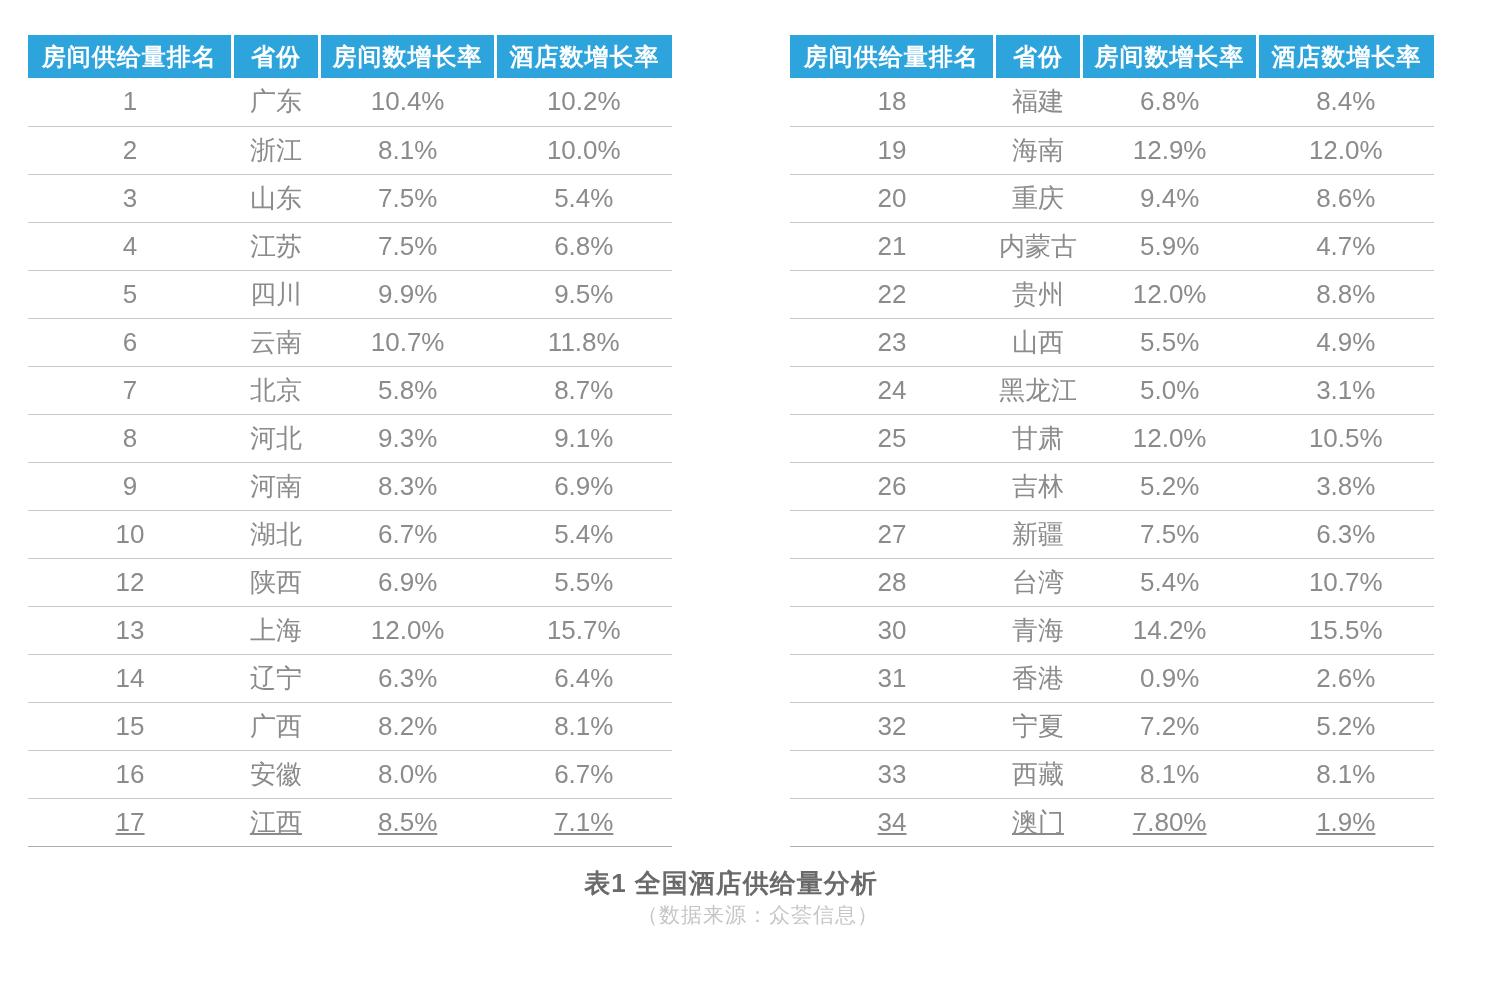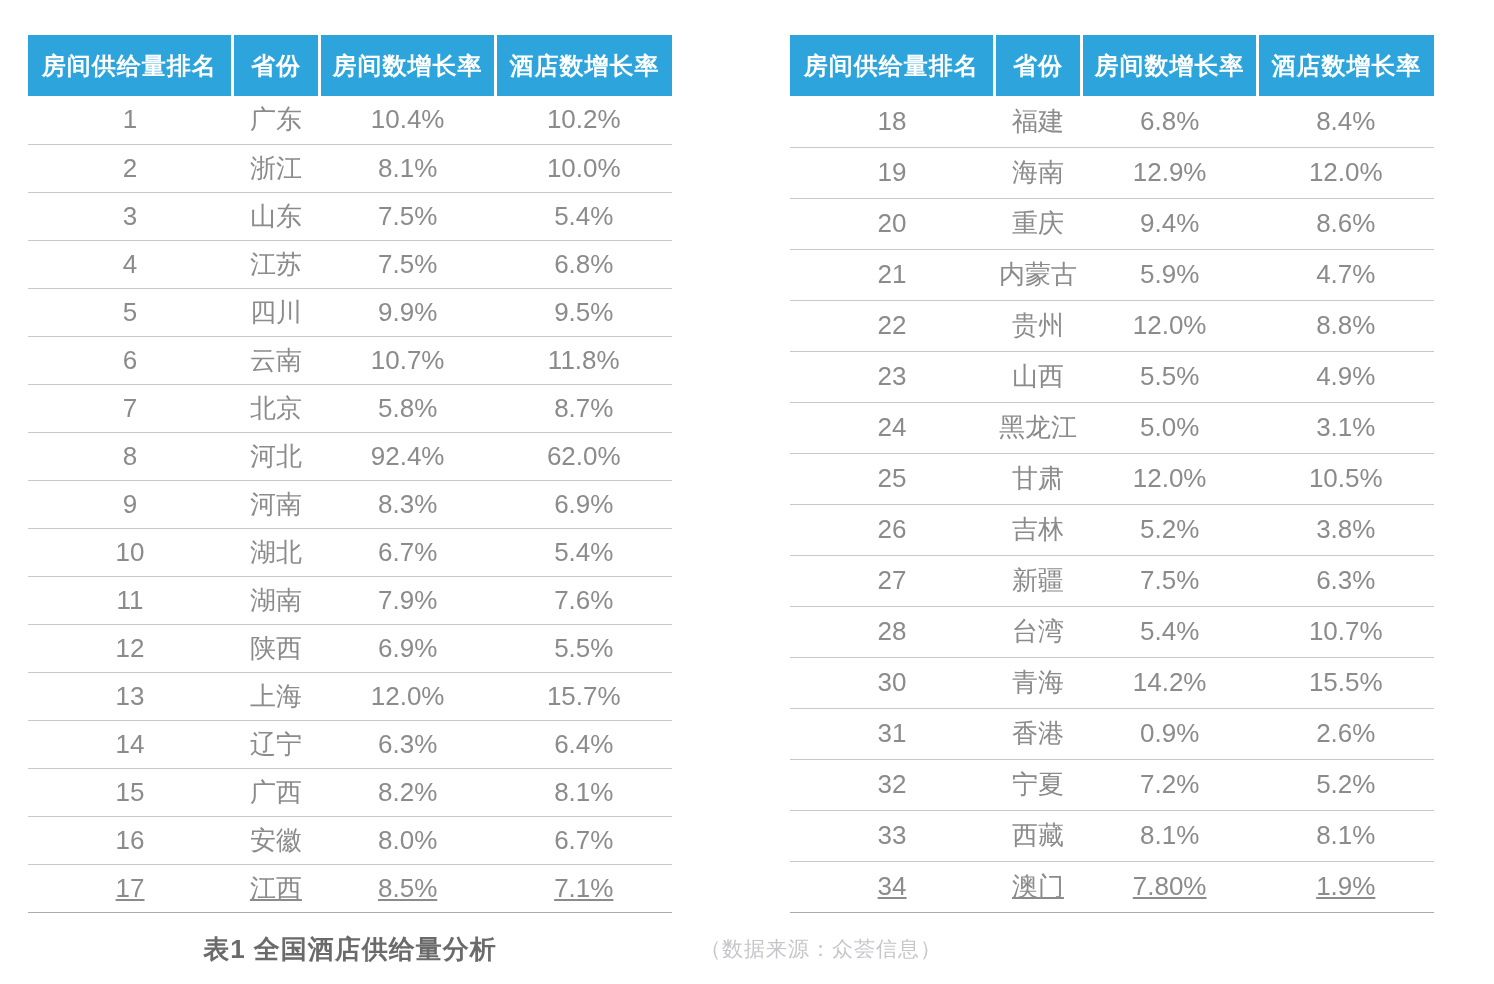--- a/index.html
+++ b/index.html
@@ -33,21 +33,21 @@
   table.supply-table col.c-rank     { width: 31.7%; }
   table.supply-table col.c-province { width: 13.6%; }
   table.supply-table col.c-room     { width: 27.3%; }
   table.supply-table col.c-hotel    { width: 27.4%; }
 
   table.supply-table thead th {
     background: var(--header-bg, #2DA5DC);
     color: var(--header-text, #ffffff);
     font-size: 24px;
     font-weight: bold;
-    height: 61px;
+    height: 43px;
     padding: 0;
     text-align: center;
     border-right: 3px solid #ffffff;
     letter-spacing: 1px;
   }
   table.supply-table thead th:last-child { border-right: none; }
 
   table.supply-table tbody td {
     height: 48px;
     padding: 0;
@@ -57,22 +57,24 @@
     border-bottom: 1px solid var(--row-line, #C9C9C9);
     white-space: nowrap;
   }
   table.supply-table tbody tr:last-child td {
     border-bottom: 1px solid var(--table-bottom-line, #ABABAB);
     text-decoration: underline;
   }
 
   .footer-row {
     display: flex;
+    justify-content: space-between;
     align-items: center;
     margin-top: 19px;
+    flex-direction: column;
   }
   .caption {
     width: 644px;
     text-align: center;
     font-size: 26px;
     font-weight: bold;
     color: var(--caption-text, #6A6A6A);
     letter-spacing: 1px;
   }
   .source-note {
@@ -143,40 +145,34 @@
           </tr>
           <tr>
             <td>7</td>
             <td>北京</td>
             <td>5.8%</td>
             <td>8.7%</td>
           </tr>
           <tr>
             <td>8</td>
             <td>河北</td>
-            <td>92.4%</td>
-            <td>62.0%</td>
+            <td>9.3%</td>
+            <td>9.1%</td>
           </tr>
           <tr>
             <td>9</td>
             <td>河南</td>
             <td>8.3%</td>
             <td>6.9%</td>
           </tr>
           <tr>
             <td>10</td>
             <td>湖北</td>
             <td>6.7%</td>
             <td>5.4%</td>
-          </tr>
-          <tr>
-            <td>11</td>
-            <td>湖南</td>
-            <td>7.9%</td>
-            <td>7.6%</td>
           </tr>
           <tr>
             <td>12</td>
             <td>陕西</td>
             <td>6.9%</td>
             <td>5.5%</td>
           </tr>
           <tr>
             <td>13</td>
             <td>上海</td>

